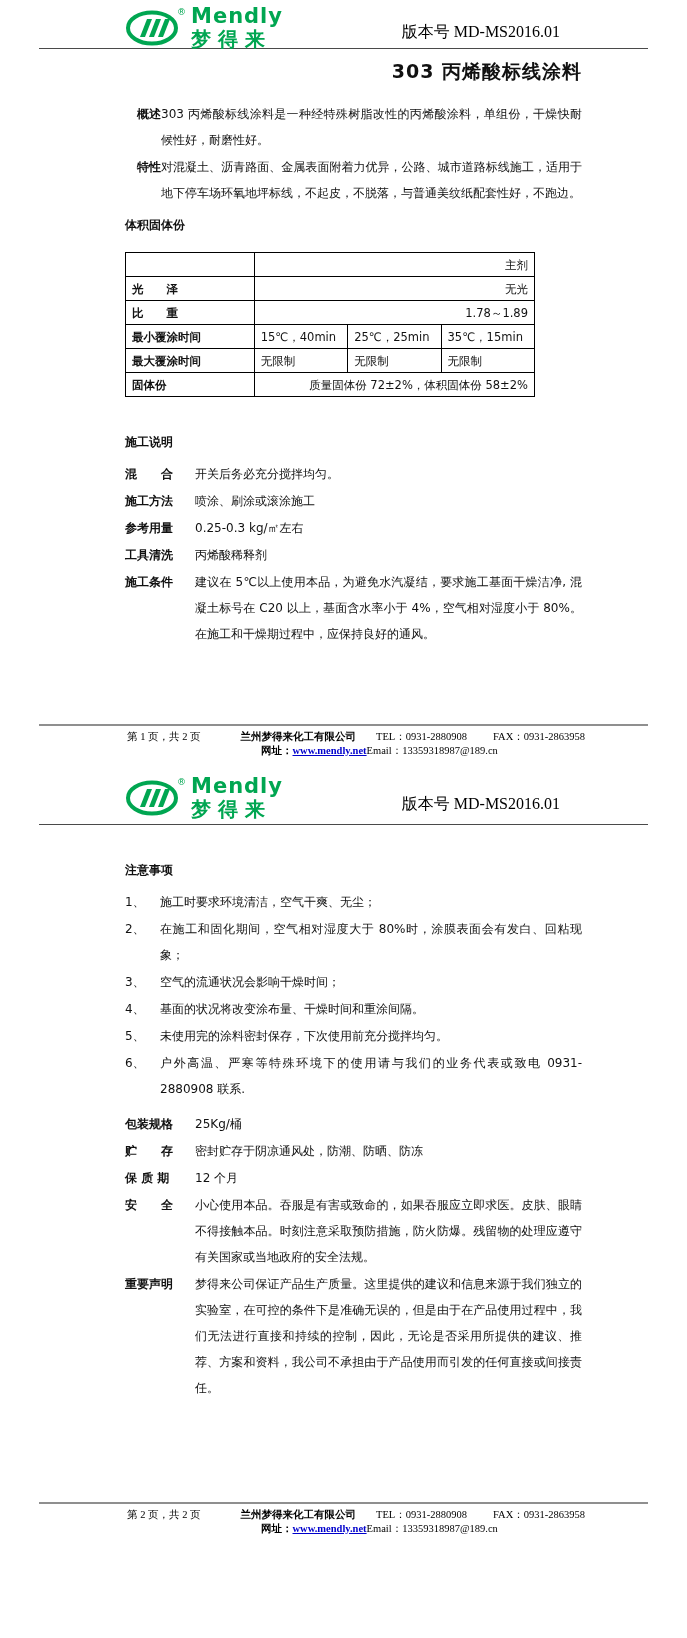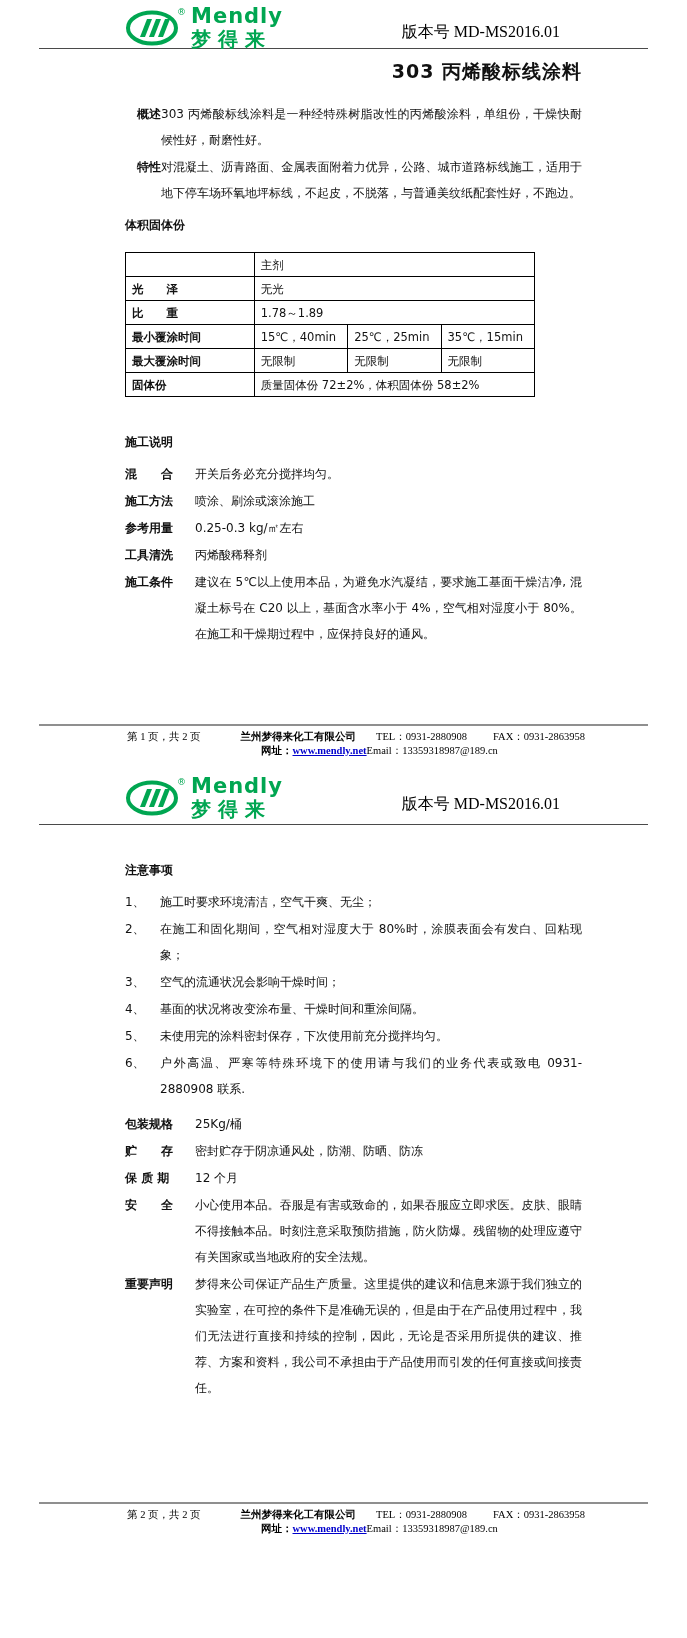--- a/index.html
+++ b/index.html
@@ -32,21 +32,21 @@
   .lbl-sm{width:36px;text-align:right;}
   .lbl-md{width:70px;}
   .row .txt{flex:1;text-align:justify;}
 
   .sec-h{font-weight:bold;line-height:26px;margin:6px 0;}
 
   table.tech{border-collapse:collapse;margin:14px 0 10px 0;width:410px;
     font-size:11.5px;}
   table.tech td{border:1px solid #000;height:23px;padding:0 6px;line-height:14px;}
   table.tech td.lblcell{width:122px;font-weight:bold;white-space:pre;}
-  table.tech td.ctr{text-align:left;}
+  table.tech td.ctr{text-align:right;}
   table.tech td.c3{width:86px;}
 
   .notes .num{width:35px;flex-shrink:0;}
   .gap8{height:8px;}
   .gap16{height:16px;}
 
   
   .footer{position:absolute;left:39px;right:39px;border-top:2px solid #8f8f8f;
     font-family:"Liberation Serif","DejaVu Serif",serif;
     font-size:10.5px;line-height:14px;color:#000;padding-top:4px;}

